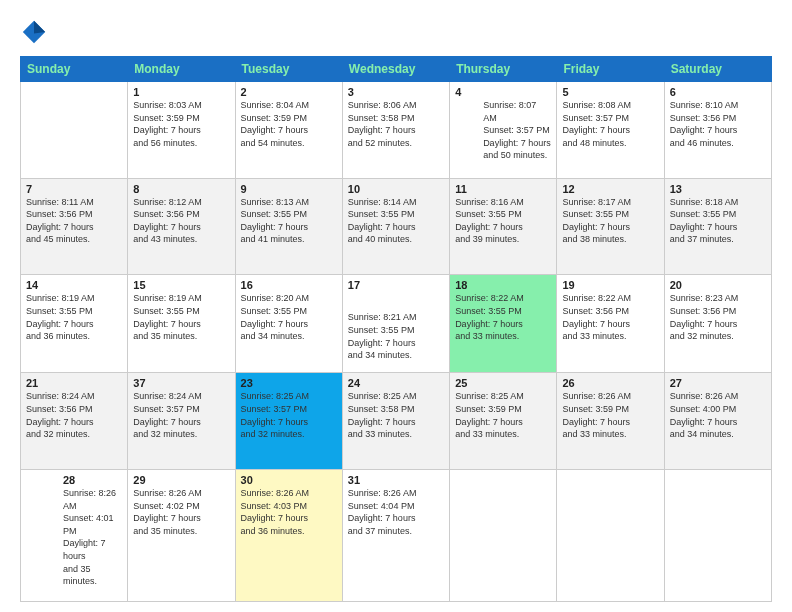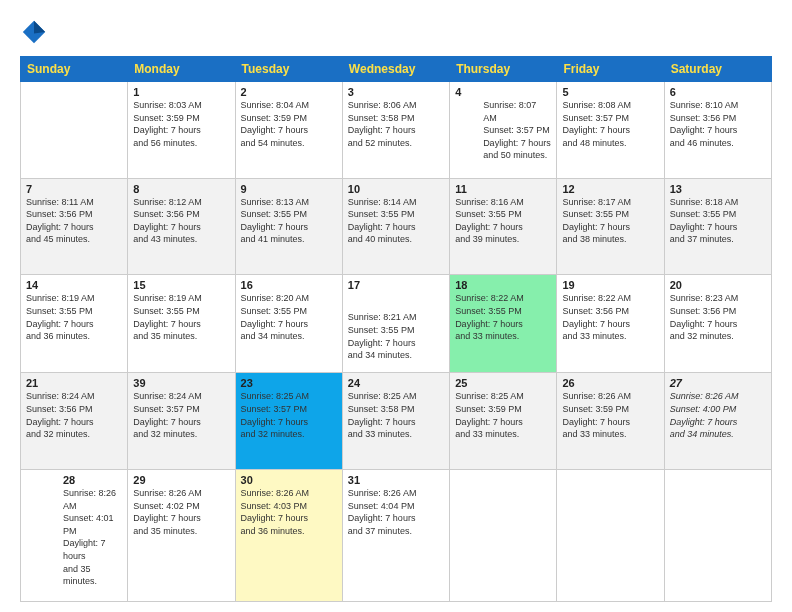--- a/index.html
+++ b/index.html
@@ -60,21 +60,21 @@
       font-size: 14px;
       color: #444;
     }
     .calendar {
       width: 100%;
       border-collapse: collapse;
       flex: 1;
     }
     .calendar th {
       background-color: #1a6fc4;
-      color: #fde047;
+      color: #86efac;
       font-size: 12px;
       font-weight: bold;
       padding: 5px 6px;
       text-align: left;
       border: 1px solid #1a6fc4;
     }
     .calendar td {
       border: 1px solid #ccc;
       vertical-align: top;
       padding: 4px 5px;
@@ -292,21 +292,21 @@
         </tr>
         <tr>
           <td style="background: rgb(242, 242, 242);">
             <span class="day-num">21</span>
             <div class="day-info" style="white-space: pre-line;">Sunrise: 8:24 AM
 Sunset: 3:56 PM
 Daylight: 7 hours
 and 32 minutes.</div>
           </td>
           <td style="background: rgb(242, 242, 242);">
-            <span class="day-num">39</span>
+            <span class="day-num">37</span>
             <div class="day-info" style="white-space: pre-line;">Sunrise: 8:24 AM
 Sunset: 3:57 PM
 Daylight: 7 hours
 and 32 minutes.</div>
           </td>
           <td style="background: #0ea5e9;">
             <span class="day-num">23</span>
             <div class="day-info" style="white-space: pre-line;">Sunrise: 8:25 AM
 Sunset: 3:57 PM
 Daylight: 7 hours
@@ -326,21 +326,21 @@
 Daylight: 7 hours
 and 33 minutes.</div>
           </td>
           <td style="background: rgb(242, 242, 242);">
             <span class="day-num">26</span>
             <div class="day-info" style="white-space: pre-line;">Sunrise: 8:26 AM
 Sunset: 3:59 PM
 Daylight: 7 hours
 and 33 minutes.</div>
           </td>
-          <td style="background: rgb(242, 242, 242); font-style: italic;">
+          <td style="background: rgb(242, 242, 242);">
             <span class="day-num">27</span>
             <div class="day-info" style="white-space: pre-line;">Sunrise: 8:26 AM
 Sunset: 4:00 PM
 Daylight: 7 hours
 and 34 minutes.</div>
           </td>
         </tr>
         <tr>
           <td style="background: rgb(255, 255, 255); padding-left: 42px;">
             <span class="day-num">28</span>

